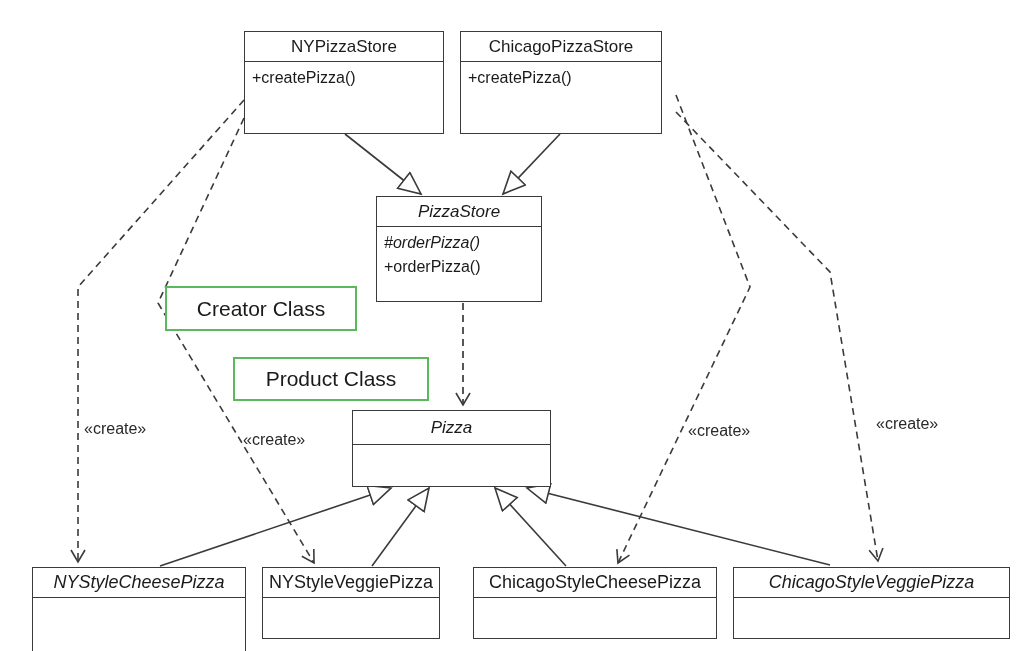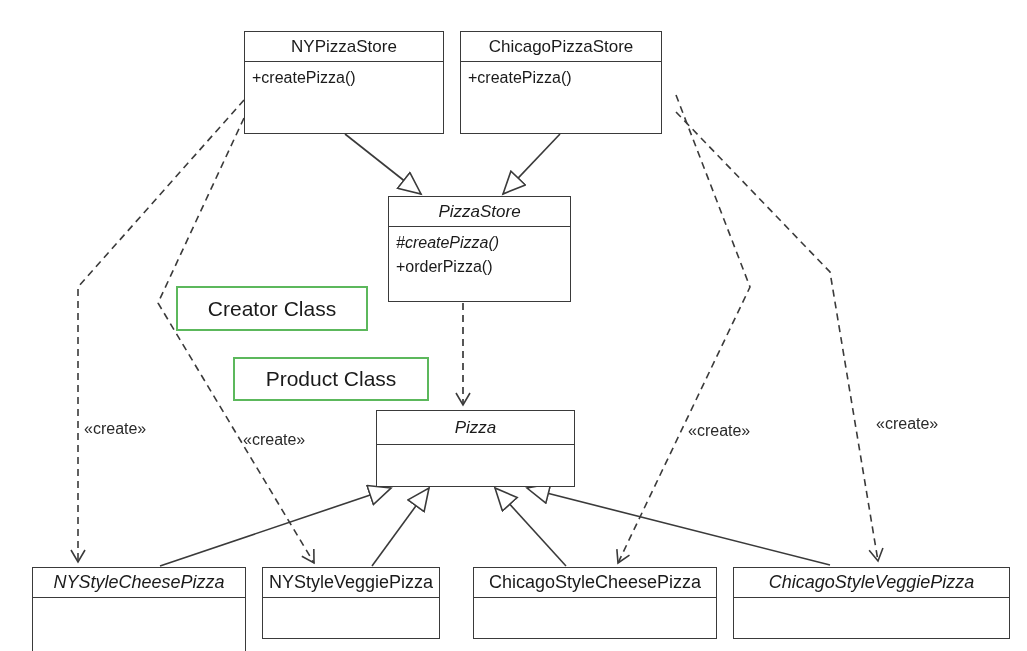--- a/index.html
+++ b/index.html
@@ -17,36 +17,36 @@
     font-size:17px;padding:5px 2px 4px 2px;white-space:nowrap;
   }
   .abstract > .uml-title{font-style:italic;}
   .uml-body{flex:1;padding:4px 7px;font-size:16px;line-height:24px;}
   .uml-method{white-space:nowrap;}
   .m-abstract{font-style:italic;}
 
   
   #c-ny    {left:244px;top:31px;width:200px;height:103px;}
   #c-chi   {left:460px;top:31px;width:202px;height:103px;}
-  #c-store {left:388px;top:196px;width:183px;height:106px;justify-content:space-between;}
-  #c-pizza {left:376px;top:410px;width:199px;height:77px;}
+  #c-store {left:376px;top:196px;width:166px;height:106px;justify-content:space-between;}
+  #c-pizza {left:352px;top:410px;width:199px;height:77px;}
   #c-pizza .uml-title{padding-top:7px;padding-bottom:6px;}
   #c-nyc   {left:32px; top:567px;width:214px;height:93px;font-style:italic;}
   #c-nyv   {left:262px;top:567px;width:178px;height:72px;}
   #c-chc   {left:473px;top:567px;width:244px;height:72px;}
   #c-chv   {left:733px;top:567px;width:277px;height:72px;font-style:italic;}
   .wide-title .uml-title{font-size:18px;padding-top:4px;}
 
   
   .note{
     position:absolute;border:2px solid #5cb85c;background:#fff;
     display:flex;align-items:center;justify-content:center;
     font-size:21px;box-sizing:border-box;white-space:nowrap;
   }
-  #note-creator{left:176px;top:286px;width:192px;height:45px;}
+  #note-creator{left:165px;top:286px;width:192px;height:45px;}
   #note-product{left:233px;top:357px;width:196px;height:44px;}
 
   
   .stereo{position:absolute;font-size:16px;color:#2a2a2a;white-space:nowrap;}
   #st-1{left:84px; top:420px;}
   #st-2{left:243px;top:431px;}
   #st-3{left:688px;top:422px;}
   #st-4{left:876px;top:415px;}
 </style>
 </head>
@@ -88,21 +88,21 @@
   <div class="uml" id="c-chi">
     <div class="uml-title">ChicagoPizzaStore</div>
     <div class="uml-body">
       <div class="uml-method">+createPizza()</div>
     </div>
   </div>
 
   <div class="uml abstract" id="c-store">
     <div class="uml-title">PizzaStore</div>
     <div class="uml-body">
-      <div class="uml-method m-abstract">#createPizza()</div>
+      <div class="uml-method m-abstract">#orderPizza()</div>
       <div class="uml-method">+orderPizza()</div>
     </div>
   </div>
 
   <div class="uml abstract" id="c-pizza">
     <div class="uml-title">Pizza</div>
     <div class="uml-body"></div>
   </div>
 
   <div class="uml wide-title" id="c-nyc">

